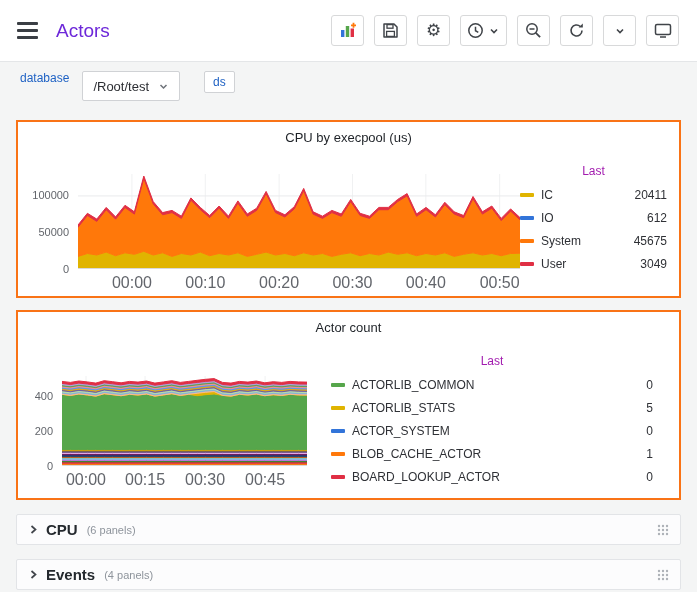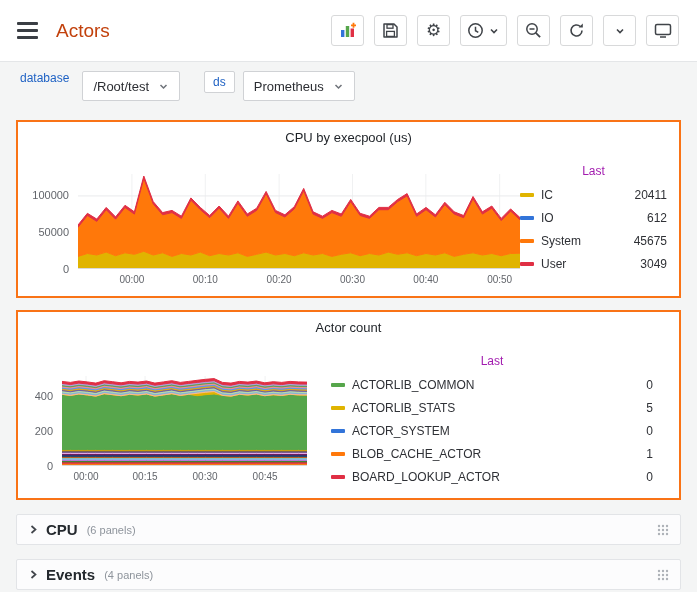--- a/index.html
+++ b/index.html
@@ -3,42 +3,42 @@
 <meta charset="utf-8">
 <style>
   *{box-sizing:border-box;margin:0;padding:0}
   html,body{width:697px;height:592px;overflow:hidden}
   body{background:#f4f5f5;font-family:"Liberation Sans",sans-serif;color:#37383a}
 
   
   .header{height:62px;background:#fff;display:flex;align-items:center;padding:0 18px 0 14px;border-bottom:1px solid #e4e6e8}
   .burger{width:27px;height:21px;display:flex;flex-direction:column;justify-content:space-between;cursor:pointer;padding:2px 3px}
   .burger span{height:3px;background:#3a3e44;border-radius:1px}
-  .page-title{font-size:19px;margin-left:15px;color:#c2410c;font-weight:400}
+  .page-title{font-size:19px;margin-left:15px;color:#6d28d9;font-weight:400}
   .toolbar{margin-left:auto;display:flex;gap:10px;align-items:center}
   .tbtn{height:31px;min-width:33px;background:#fff;border:1px solid #d8d9da;border-radius:3px;display:flex;align-items:center;justify-content:center;cursor:pointer;padding:0 6px;gap:4px}
   .tbtn .gear-glyph{font-size:17px;line-height:1;color:#404449;font-family:"DejaVu Sans",sans-serif}
 
   
   .filters{display:flex;align-items:flex-start;padding:9px 20px 7px}
   .var-label{color:#1f62c4;font-size:12px;font-weight:500;margin-right:13px}
   .select{background:#fff;border:1px solid #d0d2d5;border-radius:2px;height:30px;display:flex;align-items:center;gap:9px;padding:0 10px;font-size:13px;color:#2c2e33;cursor:pointer}
   .chip{background:#fff;border:1px solid #d0d2d5;border-radius:2px;height:22px;display:flex;align-items:center;padding:0 8px;font-size:12px;color:#1f62c4;font-weight:500;margin:0 8px 0 24px}
 
   
   .panel{background:#fff;border:2px solid #f97316;margin:12px 16px;position:relative;overflow:hidden}
   .panel-1{height:178px}
   .panel-2{height:190px;margin-top:12px}
   .panel-title{text-align:center;font-size:13px;font-weight:500;height:28px;padding-top:8px;color:#1e2227;cursor:pointer}
   .panel-body{display:flex;align-items:flex-start}
   .chart{position:relative;flex:none}
   .chart-1{width:502px;height:117px;margin:24px 0 0 0}
   .chart-2{width:289px;height:112px;margin:36px 0 0 0}
   .ytick{position:absolute;text-align:right;font-size:11px;color:#62656b}
-  .xtick{position:absolute;width:52px;text-align:center;font-size:10px;color:#62656b}
+  .xtick{position:absolute;width:52px;text-align:center;font-size:16px;color:#62656b}
 
   
   .legend{font-size:12px;color:#2f3136}
   .legend-1{margin:14px 12px 0 auto;width:160px}
   .legend-2{flex:1;margin:14px 26px 0 24px}
   .legend-header{text-align:center;color:#a21caf;font-weight:500;height:19px;cursor:pointer}
   .legend-row{display:flex;align-items:center;height:23px;cursor:pointer}
   .swatch{width:14px;height:4px;border-radius:1px;margin-right:7px;flex:none}
   .legend-name{margin-right:auto;white-space:nowrap}
   .legend-value{margin-left:12px}
@@ -138,28 +138,20 @@
   <span class="var-label">database</span>
   <div class="select">
     <span>/Root/test</span>
     <span>
       <svg width="11" height="11">
           <path d="M2.5 4l3 3 3-3" fill="none" stroke="#6f737a" stroke-width="1.5"></path>
         </svg>
     </span>
   </div>
   <span class="chip">ds</span>
-  <div class="select">
-    <span>Prometheus</span>
-    <span>
-      <svg width="11" height="11">
-          <path d="M2.5 4l3 3 3-3" fill="none" stroke="#6f737a" stroke-width="1.5"></path>
-        </svg>
-    </span>
-  </div>
 </div>
 
 <div class="panel panel-1">
   <div class="panel-title">CPU by execpool (us)</div>
   <div class="panel-body">
     <div class="chart chart-1">
         <div class="xtick" style="left: 87.924px; top: 100px;">00:00</div>
         <div class="xtick" style="left: 161.296px; top: 100px;">00:10</div>
         <div class="xtick" style="left: 235.11px; top: 100px;">00:20</div>
         <div class="xtick" style="left: 308.482px; top: 100px;">00:30</div>

